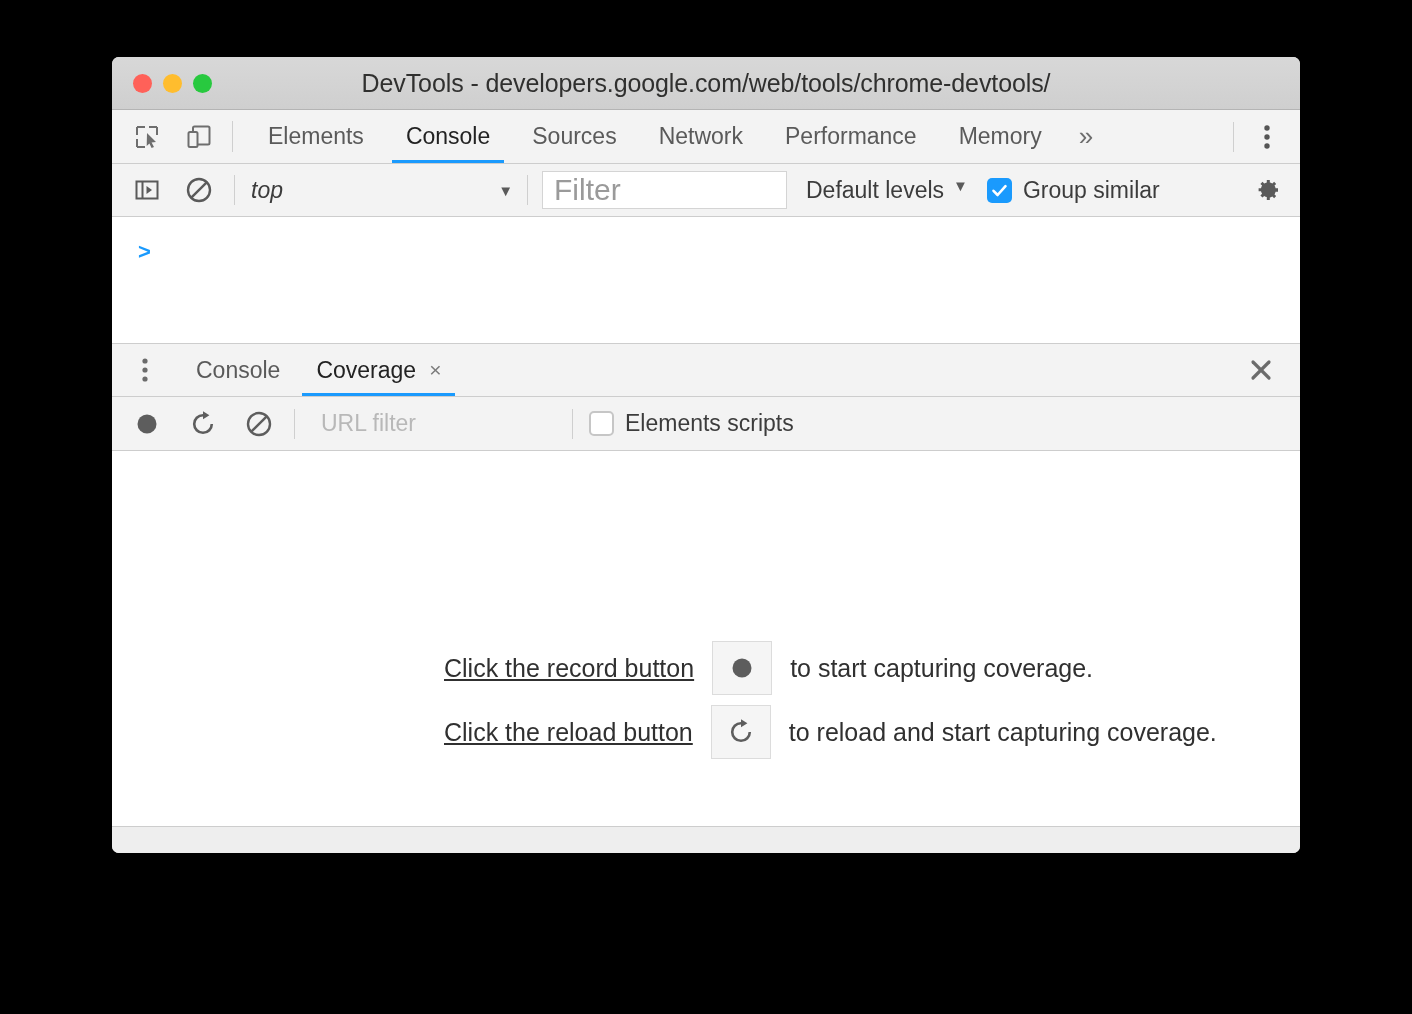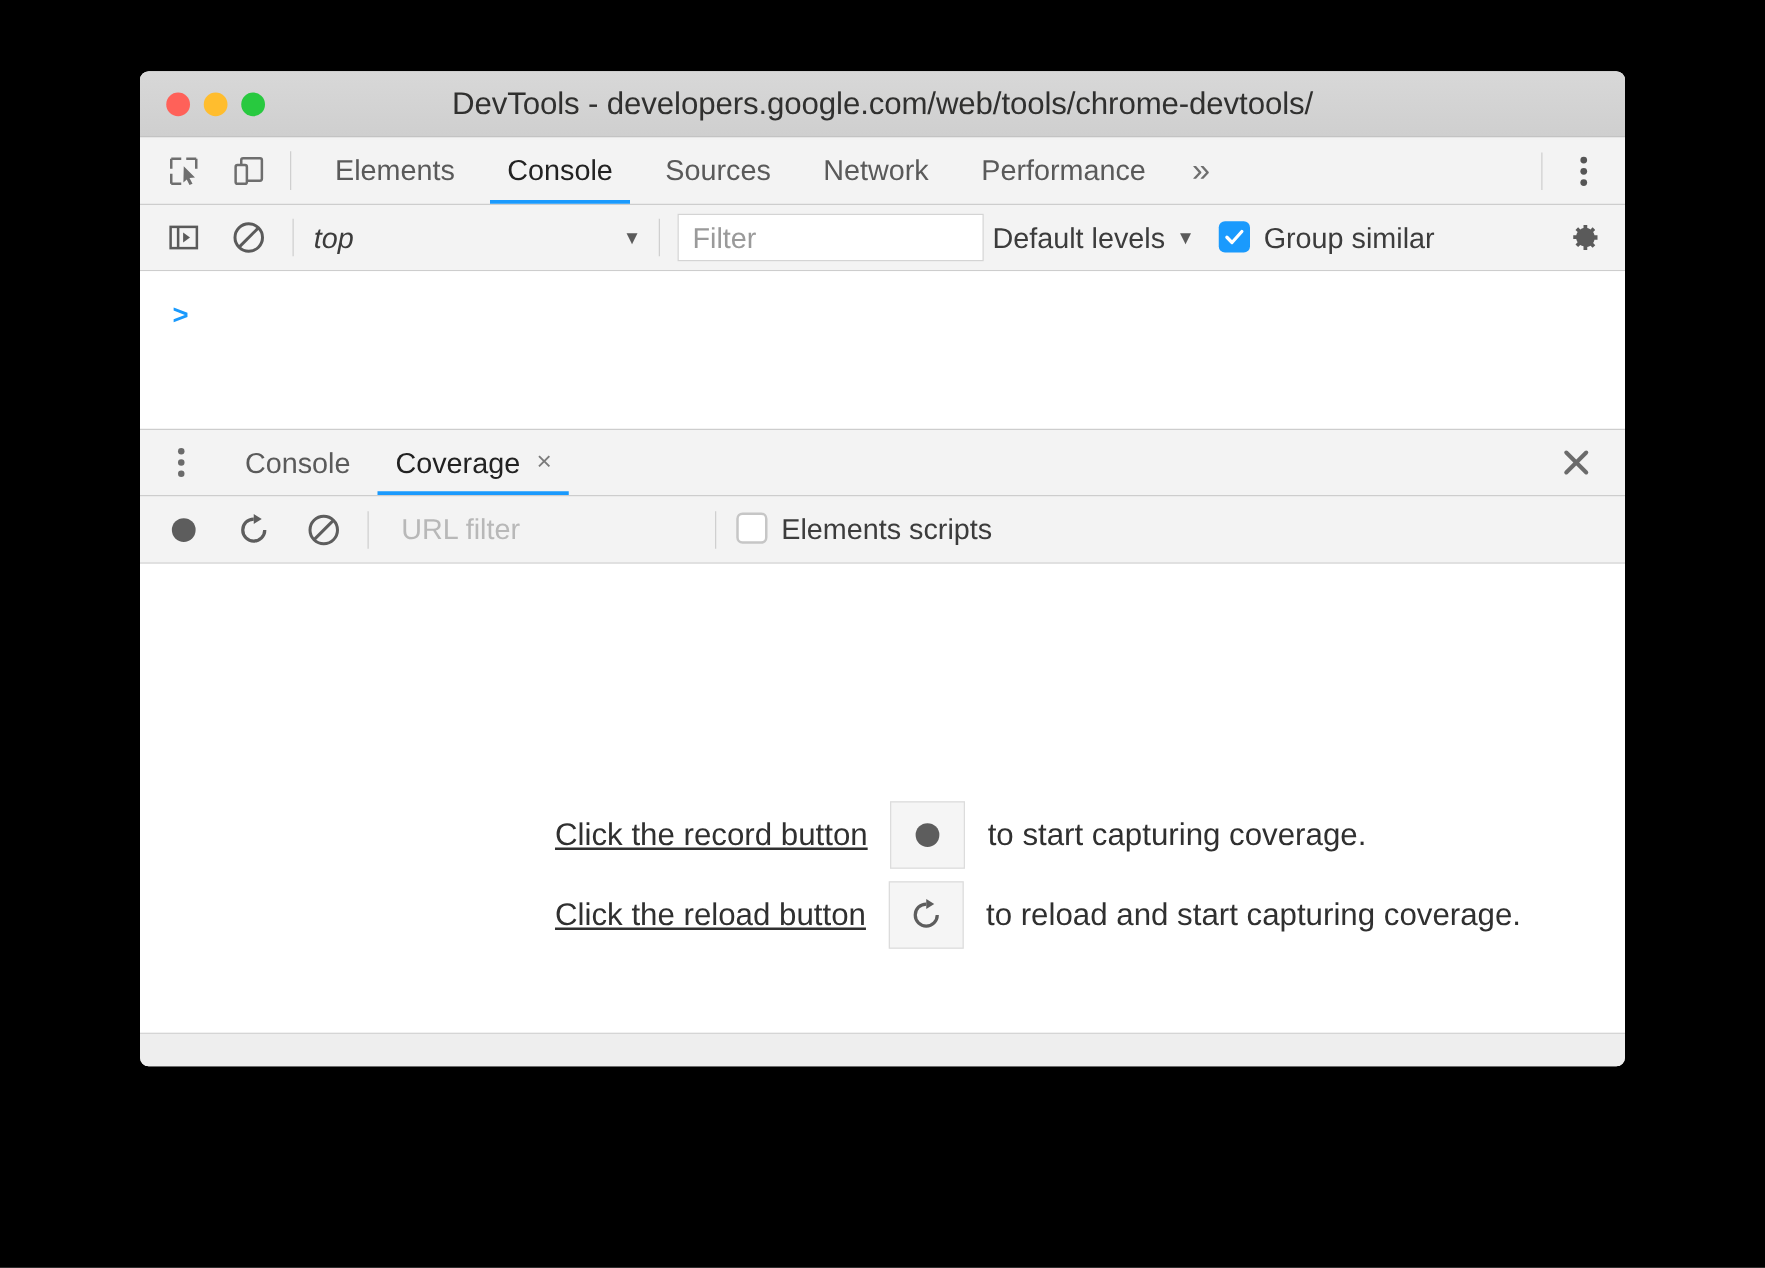--- a/index.html
+++ b/index.html
@@ -165,37 +165,36 @@
     width: 245px;
     height: 38px;
     background: #ffffff;
     border: 1px solid #d4d4d4;
     display: flex;
     align-items: center;
     padding: 0 11px;
     box-sizing: border-box;
   }
   .filter-box .ph {
-    font-size: 23px;
+    font-size: 30px;
     color: #9a9a9a;
     text-align: center;
   }
   .levels {
     display: flex;
-    align-items: center;
-    margin-left: 7px;
+    margin-left: 19px;
     font-size: 23px;
     color: #3c3c3c;
     cursor: default;
   }
   .levels .caret { margin-left: 9px; margin-right: 0; }
 
   .checkwrap {
     display: flex;
-    align-items: flex-start;
+    align-items: center;
     margin-left: 19px;
     cursor: default;
   }
   .cb {
     width: 25px;
     height: 25px;
     border-radius: 5px;
     box-sizing: border-box;
     display: flex;
     align-items: center;
@@ -383,20 +382,23 @@
           <span>Console</span>
         </div>
         <div class="ptab">
           <span>Sources</span>
         </div>
         <div class="ptab">
           <span>Network</span>
         </div>
         <div class="ptab">
           <span>Performance</span>
+        </div>
+        <div class="ptab">
+          <span>Memory</span>
         </div>
         <div class="ptab more">
           <span>»</span>
         </div>
       </div>
       <div class="tb-right">
         <div class="vdiv" style="height:30px;align-self:center;margin:0 14px;"></div>
         <div class="icon-btn">
           <span>
             <svg width="8" height="28" viewBox="0 0 8 28">

